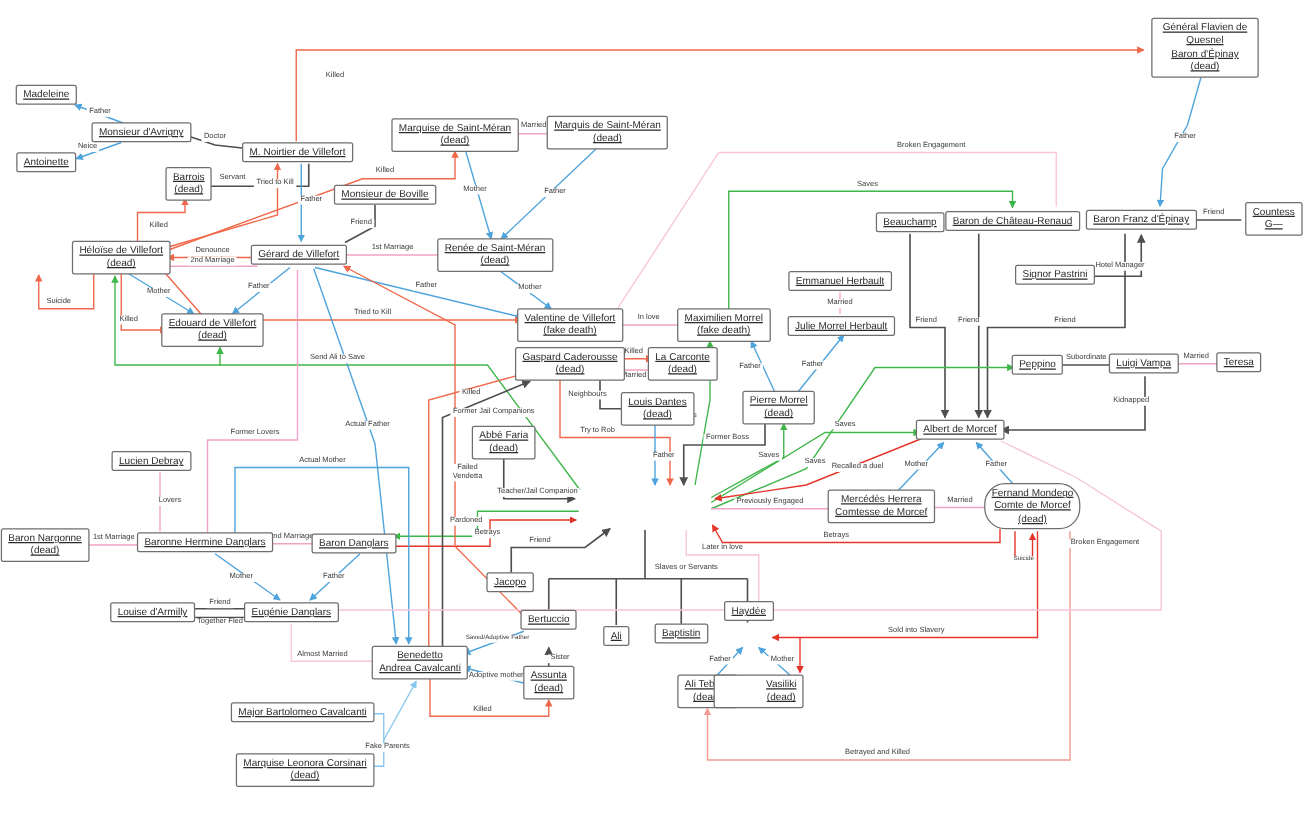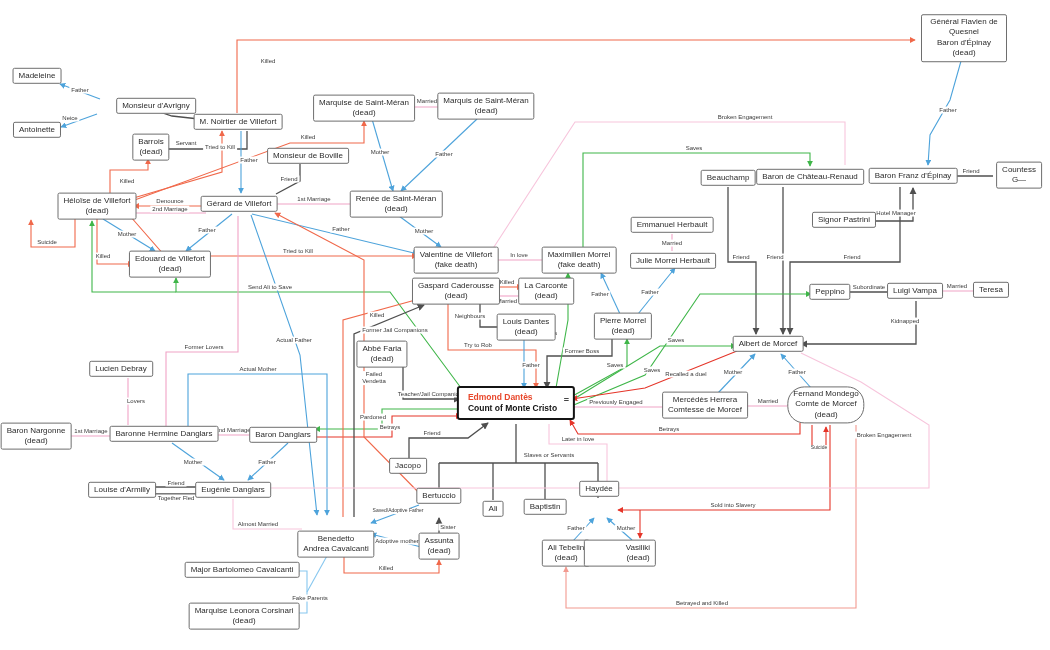--- a/index.html
+++ b/index.html
@@ -4,21 +4,21 @@
 <style>
   html,body{margin:0;padding:0;background:#fff;}
   body{width:1050px;height:650px;overflow:hidden;font-family:"Liberation Sans",sans-serif;}
   #canvas{position:relative;width:1050px;height:650px;background:#ffffff;}
   #edges-svg{position:absolute;left:0;top:0;z-index:1;}
   .elabel{position:absolute;z-index:2;transform:translate(-50%,-50%);background:#fff;
           font-size:6px;line-height:1.15;color:#3a3a3a;padding:0 2px;white-space:pre-line;text-align:center;}
   .elabel.tiny{font-size:5px;}
   .node{position:absolute;z-index:3;transform:translate(-50%,-50%);background:#fff;
         border:1.4px solid #6e6e6e;border-radius:2px;padding:2px 5px;font-size:8px;line-height:1.3;
-        color:#2b2b2b;text-align:center;white-space:pre-line;}
+        color:#2b2b2b;text-align:center;white-space:pre-line;text-decoration:underline;}
   #edmond-node{position:absolute;z-index:4;transform:translate(-50%,-50%);background:#fff;
         border:2.5px solid #141414;border-radius:3px;padding:4px 16px 4px 9px;text-align:left;white-space:nowrap;}
   .main-line1{font-size:8.5px;font-weight:bold;color:#e8472b;line-height:1.3;}
   .main-line2{font-size:8.5px;font-weight:bold;color:#141414;line-height:1.3;}
   .main-icon{position:absolute;right:4px;top:7px;font-size:9px;font-weight:bold;color:#444;}
 </style>
 </head>
 <body>
 
 <div id="canvas">
@@ -233,21 +233,21 @@
       <div class="elabel" style="left: 576px; top: 528px;">Father</div>
       <div class="elabel" style="left: 626px; top: 528px;">Mother</div>
       <div class="elabel" style="left: 603px; top: 548px;">Married</div>
       <div class="elabel" style="left: 733px; top: 505px;">Sold into Slavery</div>
       <div class="elabel" style="left: 702px; top: 603px;">Betrayed and Killed</div>
       <div class="elabel tiny" style="left: 819px; top: 448px;">Suicide</div>
       <div class="elabel" style="left: 884px; top: 435px;">Broken Engagement</div>
     </div>
   <div id="nodes-layer">
       <div class="node" style="left: 37px; top: 76px;">Madeleine</div>
-      <div class="node" style="left: 113px; top: 106px; margin-left: 43px;">Monsieur d'Avrigny</div>
+      <div class="node" style="left: 113px; top: 106px;">Monsieur d'Avrigny</div>
       <div class="node" style="left: 37px; top: 130px;">Antoinette</div>
       <div class="node" style="left: 151px; top: 147px;">Barrois
 (dead)</div>
       <div class="node" style="left: 238px; top: 122px;">M. Noirtier de Villefort</div>
       <div class="node" style="left: 308px; top: 156px;">Monsieur de Boville</div>
       <div class="node" style="left: 364px; top: 108px;">Marquise de Saint-Méran
 (dead)</div>
       <div class="node" style="left: 486px; top: 106px;">Marquis de Saint-Méran
 (dead)</div>
       <div class="node" style="left: 396px; top: 204px;">Renée de Saint-Méran
@@ -281,44 +281,39 @@
 (dead)</div>
       <div class="node" style="left: 830px; top: 292px;">Peppino</div>
       <div class="node" style="left: 915px; top: 291px;">Luigi Vampa</div>
       <div class="node" style="left: 991px; top: 290px;">Teresa</div>
       <div class="node" style="left: 768px; top: 344px;">Albert de Morcef</div>
       <div class="node" style="left: 705px; top: 405px;">Mercédès Herrera
 Comtesse de Morcef</div>
       <div class="node" style="left: 826px; top: 405px; border-radius: 17px;">Fernand Mondego
 Comte de Morcef
 (dead)</div>
-      <div class="node" style="left: 382px; top: 354px;">Abbé Faria
+      <div class="node" style="left: 403px; top: 354px;">Abbé Faria
 (dead)</div>
       <div class="node" style="left: 408px; top: 466px;">Jacopo</div>
       <div class="node" style="left: 121px; top: 369px;">Lucien Debray</div>
       <div class="node" style="left: 36px; top: 436px;">Baron Nargonne
 (dead)</div>
       <div class="node" style="left: 164px; top: 434px;">Baronne Hermine Danglars</div>
       <div class="node" style="left: 283px; top: 435px;">Baron Danglars</div>
       <div class="node" style="left: 122px; top: 490px;">Louise d'Armilly</div>
       <div class="node" style="left: 233px; top: 490px;">Eugénie Danglars</div>
-      <div class="node" style="left: 336px; top: 544px;">Benedetto
+      <div class="node" style="left: 336px; top: 530px;">Benedetto
 Andrea Cavalcanti</div>
       <div class="node" style="left: 439px; top: 496px;">Bertuccio</div>
       <div class="node" style="left: 493px; top: 509px;">Ali</div>
       <div class="node" style="left: 545px; top: 507px;">Baptistin</div>
       <div class="node" style="left: 599px; top: 489px;">Haydée</div>
       <div class="node" style="left: 439px; top: 546px;">Assunta
 (dead)</div>
       <div class="node" style="left: 242px; top: 570px;">Major Bartolomeo Cavalcanti</div>
       <div class="node" style="left: 244px; top: 616px;">Marquise Leonora Corsinari
 (dead)</div>
       <div class="node" style="left: 566px; top: 553px;">Ali Tebelin
 (dead)</div>
-      <div class="node" style="left: 620px; top: 553px; padding-left: 41px;">Vasiliki
+      <div class="node" style="left: 607px; top: 553px; padding-left: 41px;">Vasiliki
 (dead)</div>
     </div>
-  <div id="edmond-node" class="main" style="left: 516px; top: 403px;">
-    <div class="main-line1">Edmond Dantès</div>
-    <div class="main-line2">Count of Monte Cristo</div>
-    <span class="main-icon">=</span>
-  </div>
 </div>
 
 </body></html>

